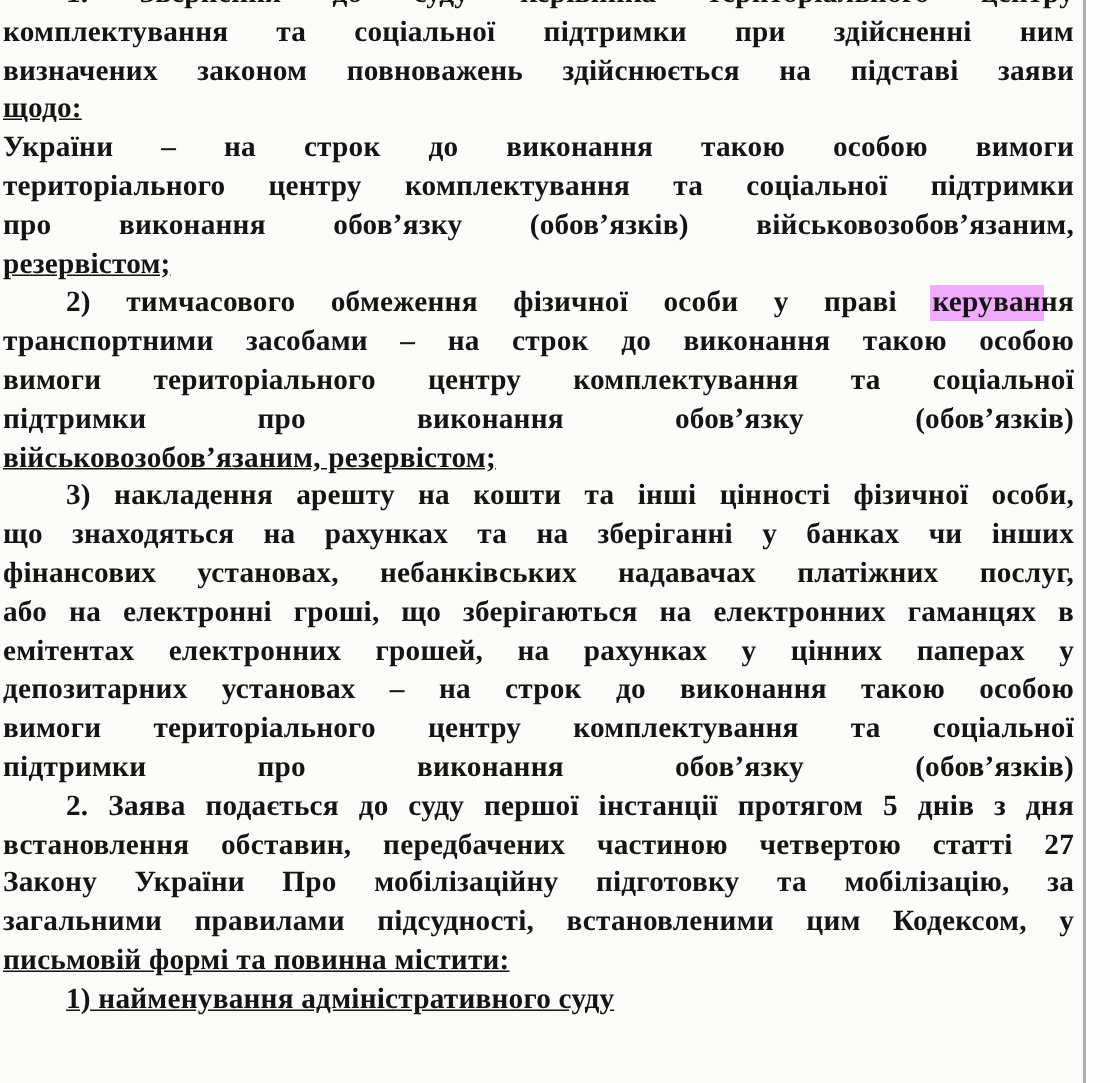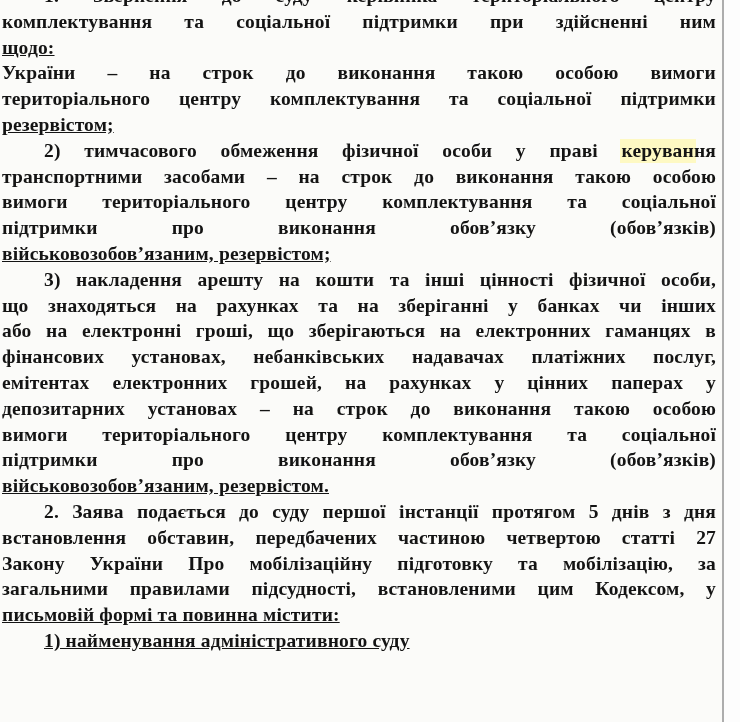--- a/index.html
+++ b/index.html
@@ -69,38 +69,39 @@
     background: #fdfdfd;
   }
 </style>
 </head>
 <body style="background: rgb(251, 251, 249);">
 
 <div id="page">
   <div id="text-block" style="color: rgb(20, 20, 20);">
       <div class="line justify indent">1. Звернення до суду керівника територіального центру</div>
       <div class="line justify">комплектування та соціальної підтримки при здійсненні ним</div>
+      <div class="line justify">визначених законом повноважень здійснюється на підставі заяви</div>
       <div class="line left">щодо:</div>
       <div class="line justify">України – на строк до виконання такою особою вимоги</div>
       <div class="line justify">територіального центру комплектування та соціальної підтримки</div>
+      <div class="line justify">про виконання обов’язку (обов’язків) військовозобов’язаним,</div>
       <div class="line left">резервістом;</div>
-      <div class="line justify indent"><span>2) тимчасового обмеження фізичної особи у праві </span><span class="hl" style="background: #fef9c3;">керуван</span><span>ня</span></div>
+      <div class="line justify indent"><span>2) тимчасового обмеження фізичної особи у праві </span><span class="hl" style="background: #f0abfc;">керуван</span><span>ня</span></div>
       <div class="line justify">транспортними засобами – на строк до виконання такою особою</div>
       <div class="line justify">вимоги територіального центру комплектування та соціальної</div>
       <div class="line justify">підтримки про виконання обов’язку (обов’язків)</div>
       <div class="line left">військовозобов’язаним, резервістом;</div>
       <div class="line justify indent">3) накладення арешту на кошти та інші цінності фізичної особи,</div>
       <div class="line justify">що знаходяться на рахунках та на зберіганні у банках чи інших</div>
+      <div class="line justify">фінансових установах, небанківських надавачах платіжних послуг,</div>
       <div class="line justify">або на електронні гроші, що зберігаються на електронних гаманцях в</div>
-      <div class="line justify">фінансових установах, небанківських надавачах платіжних послуг,</div>
       <div class="line justify">емітентах електронних грошей, на рахунках у цінних паперах у</div>
       <div class="line justify">депозитарних установах – на строк до виконання такою особою</div>
       <div class="line justify">вимоги територіального центру комплектування та соціальної</div>
       <div class="line justify">підтримки про виконання обов’язку (обов’язків)</div>
-      <div class="line left">військовозобов’язаним, резервістом.</div>
       <div class="line justify indent">2. Заява подається до суду першої інстанції протягом 5 днів з дня</div>
       <div class="line justify">встановлення обставин, передбачених частиною четвертою статті 27</div>
       <div class="line justify">Закону України Про мобілізаційну підготовку та мобілізацію, за</div>
       <div class="line justify">загальними правилами підсудності, встановленими цим Кодексом, у</div>
       <div class="line left">письмовій формі та повинна містити:</div>
       <div class="line left indent">1) найменування адміністративного суду</div>
     </div>
   <div id="page-edge-line" style="background: rgb(173, 173, 173);"></div>
   <div id="right-gutter"></div>
 </div>

